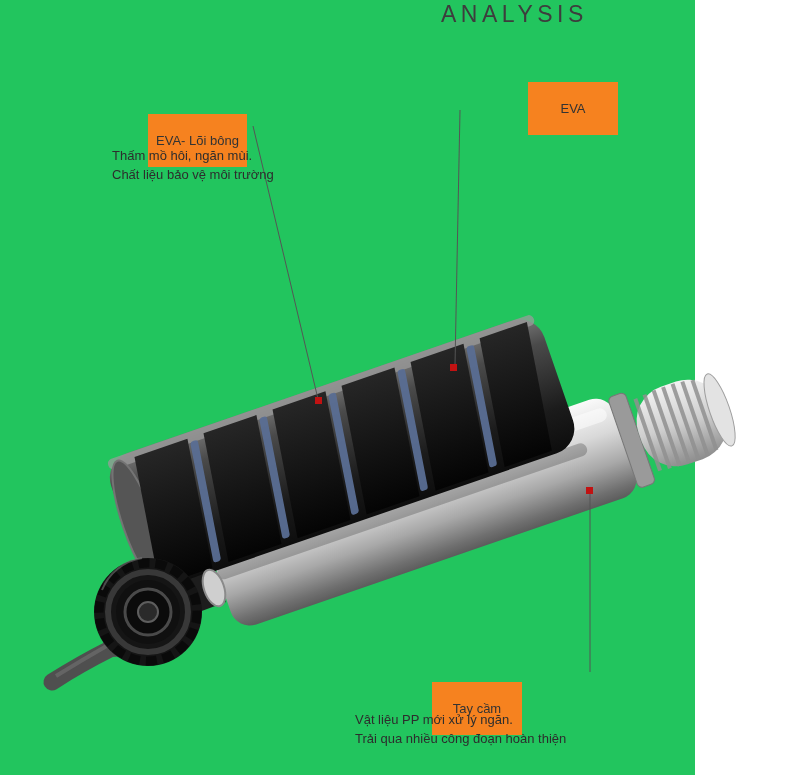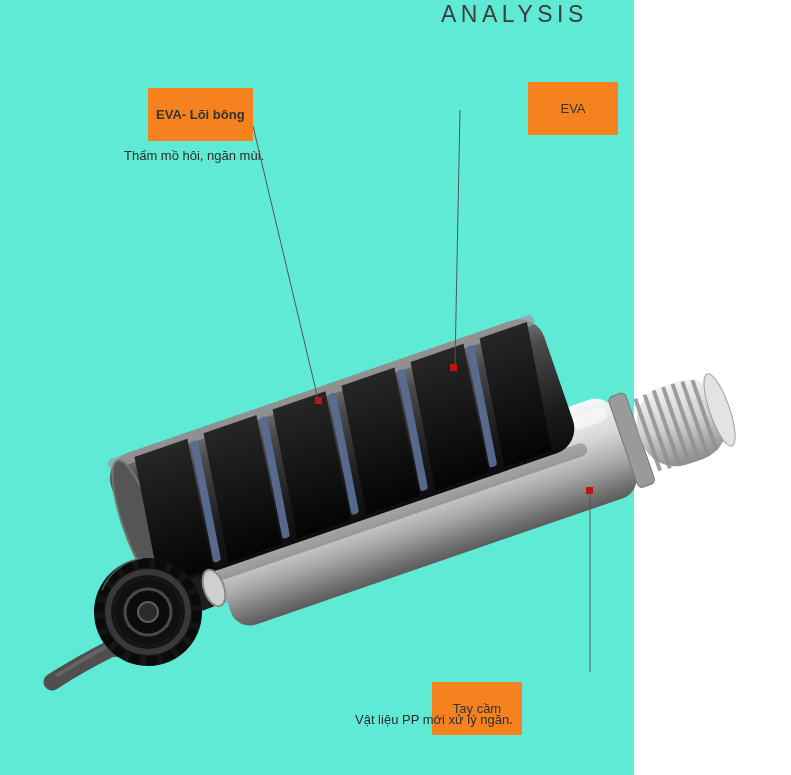--- a/index.html
+++ b/index.html
@@ -1,34 +1,34 @@
 <!DOCTYPE html>
 <html><head>
 <meta charset="utf-8">
 <style>
   html,body{margin:0;padding:0;background:#ffffff;}
   body{width:791px;height:775px;overflow:hidden;font-family:"Liberation Sans",sans-serif;}
-  .stage{position:relative;width:634px;height:775px;background:#5eead4;}
+  .stage{position:relative;width:695px;height:775px;background:#22c55e;}
   .art{position:absolute;left:0;top:0;}
   .title{
     position:absolute;left:441px;top:1px;margin:0;
     font-size:23px;font-weight:400;letter-spacing:4.5px;color:#3d3d3d;
   }
   .tag{
     position:absolute;background:#F6821F;color:#333333;
     font-size:13px;line-height:23px;text-align:center;
     padding:15px 8px;min-width:74px;white-space:nowrap;
   }
-  #tag-eva-core{left:148px;top:88px;font-weight:bold;}
+  #tag-eva-core{left:148px;top:114px;}
   #tag-eva{left:528px;top:82px;}
   #tag-handle{left:432px;top:672px;margin-top:10px;}
   .desc{
     position:absolute;font-size:13px;color:#2d2d2d;line-height:19px;white-space:nowrap;
   }
-  #desc-eva-core{left:112px;top:146px;margin-left:12px;}
+  #desc-eva-core{left:112px;top:146px;}
   #desc-eva{left:477px;top:128px;}
   #desc-handle{left:355px;top:710px;}
 </style>
 </head>
 <body>
 
 <div class="stage">
 
   <svg class="art" width="791" height="775" viewBox="0 0 791 775">
     <defs>
@@ -125,22 +125,24 @@
     <rect x="315" y="397" width="7" height="7" fill="#c11212"></rect>
     <rect x="450" y="364" width="7" height="7" fill="#c11212"></rect>
     <rect x="586" y="487" width="7" height="7" fill="#c11212"></rect>
   </svg>
 
   <h1 class="title">ANALYSIS</h1>
 
   <div class="tag" id="tag-eva-core">EVA- Lõi bông</div>
   <div class="desc" id="desc-eva-core">
     <div>Thấm mồ hôi, ngăn mùi.</div>
+    <div>Chất liệu bảo vệ môi trường</div>
   </div>
 
   <div class="tag" id="tag-eva">EVA</div>
 
   <div class="tag" id="tag-handle">Tay cầm</div>
   <div class="desc" id="desc-handle">
     <div>Vật liệu PP mới xử lý ngăn.</div>
+    <div>Trải qua nhiều công đoạn hoàn thiện</div>
   </div>
 
 </div>
 
 </body></html>

